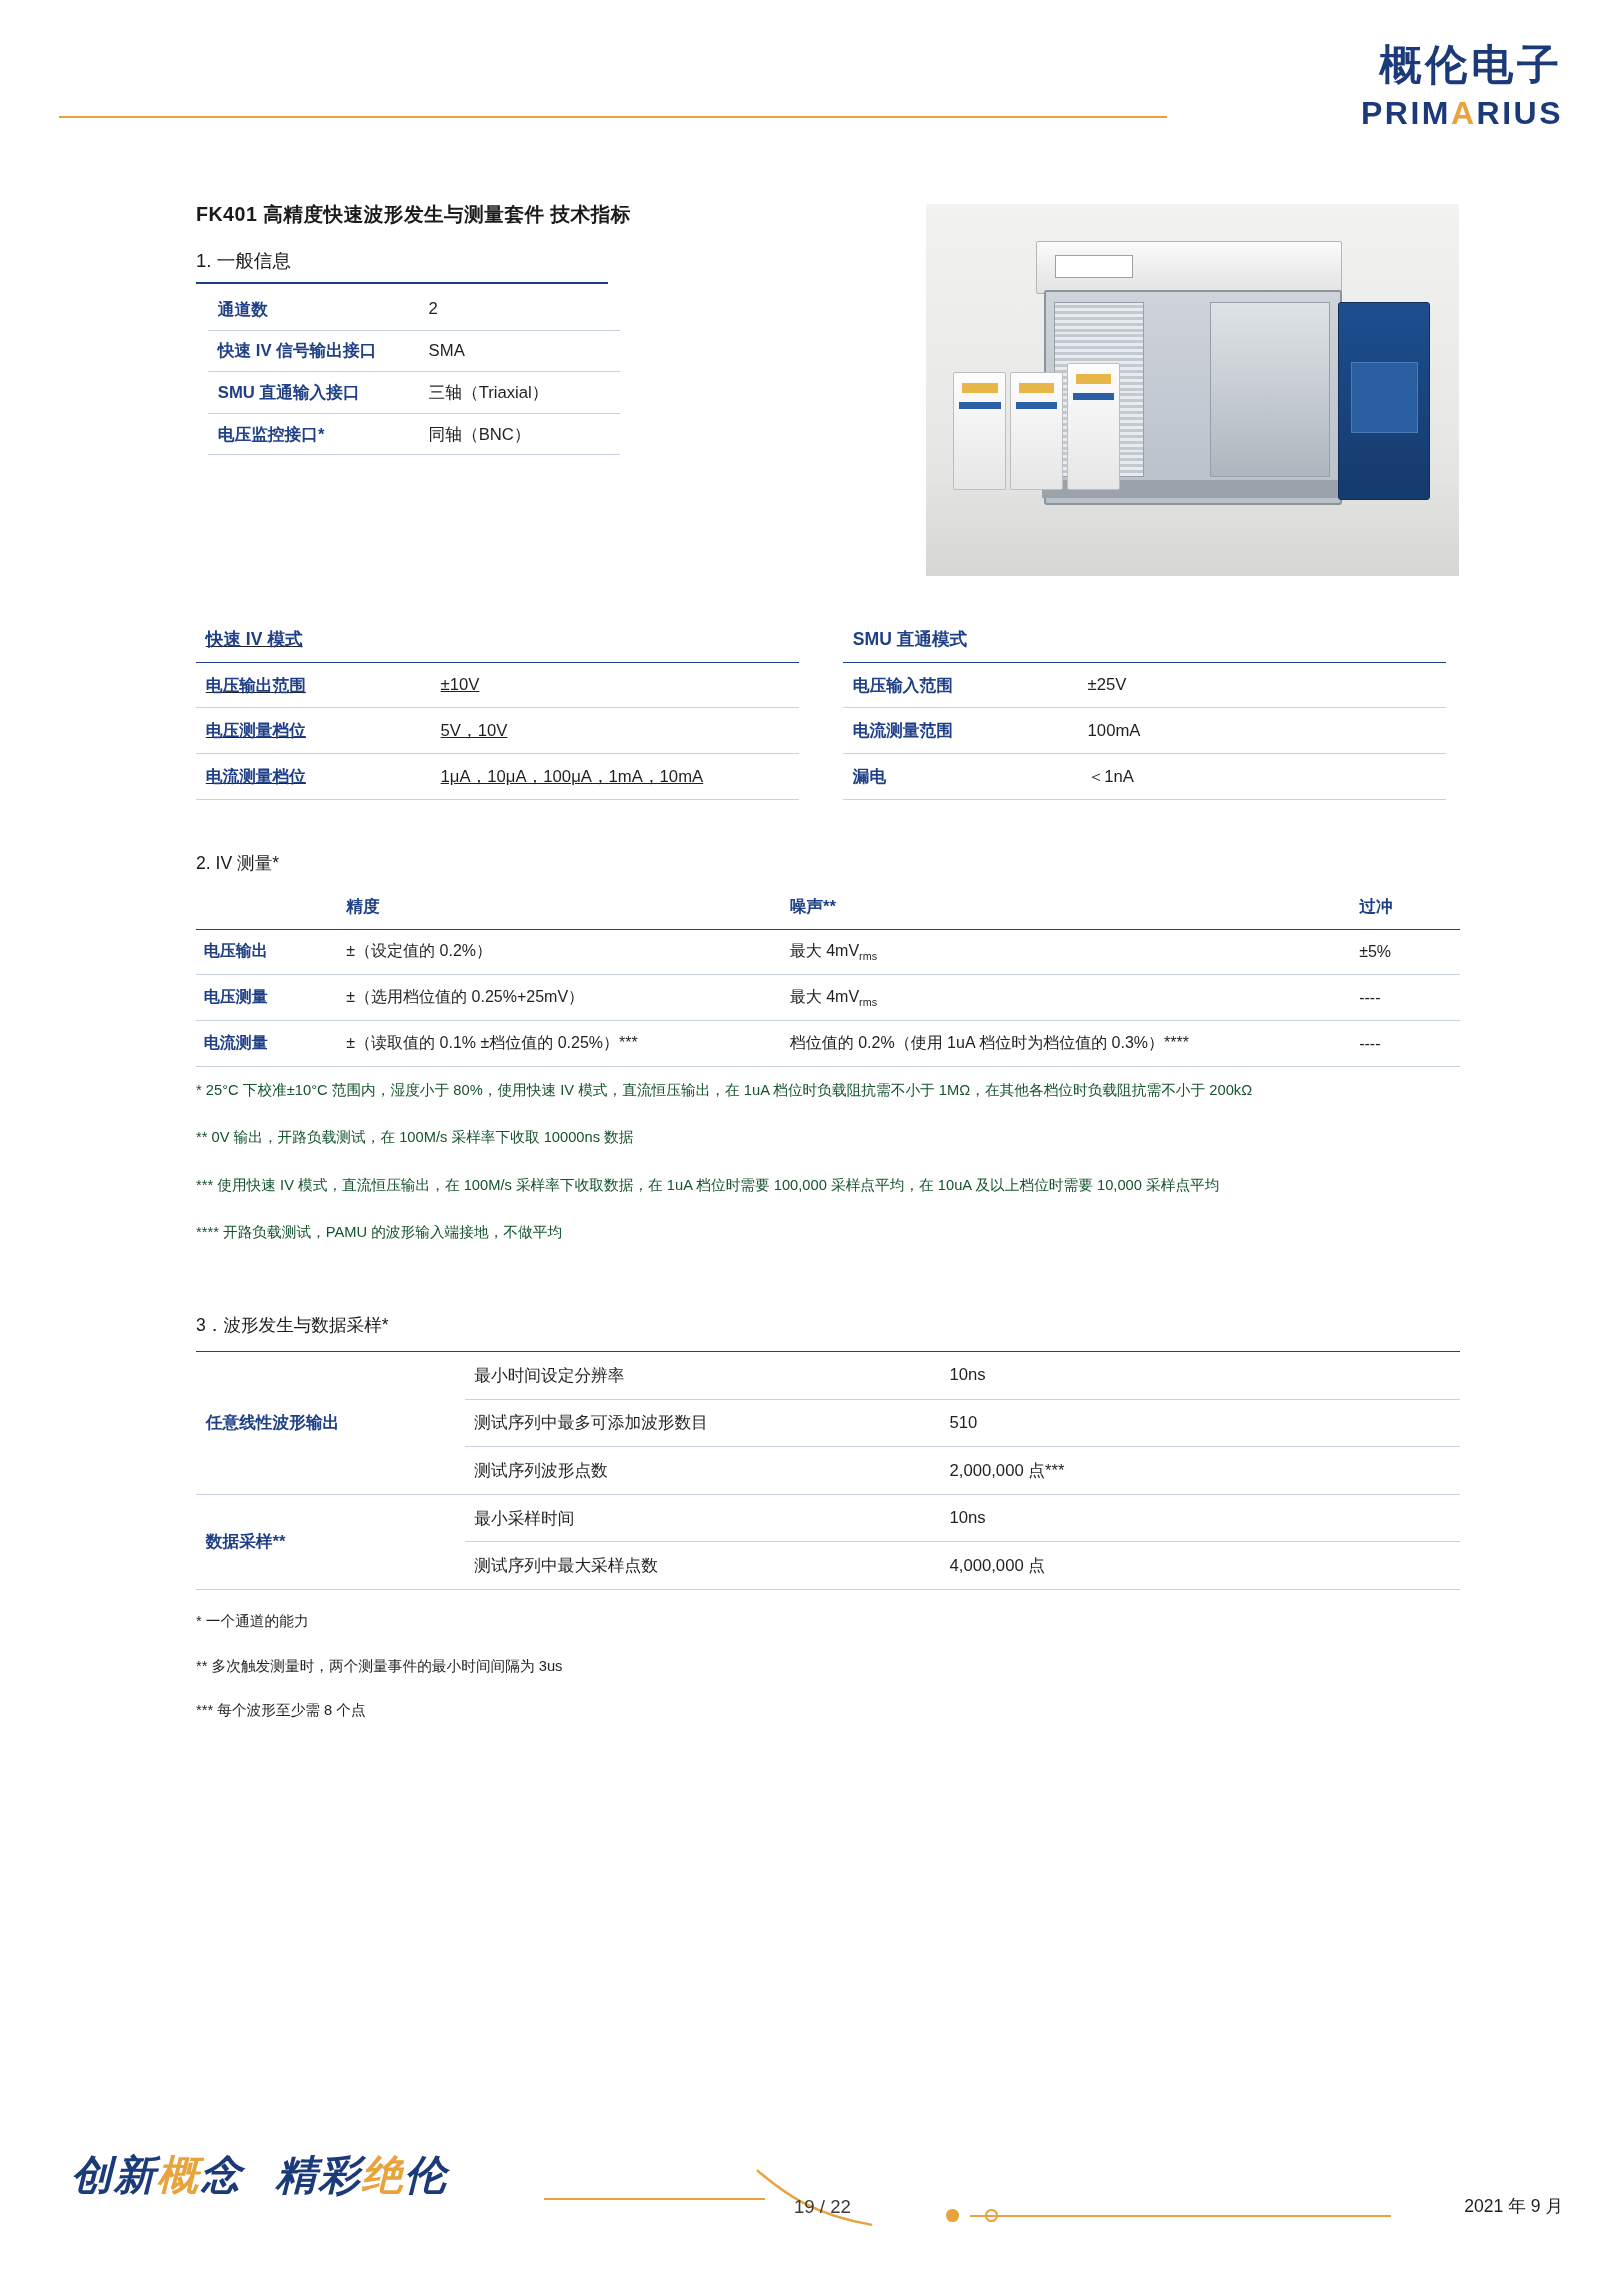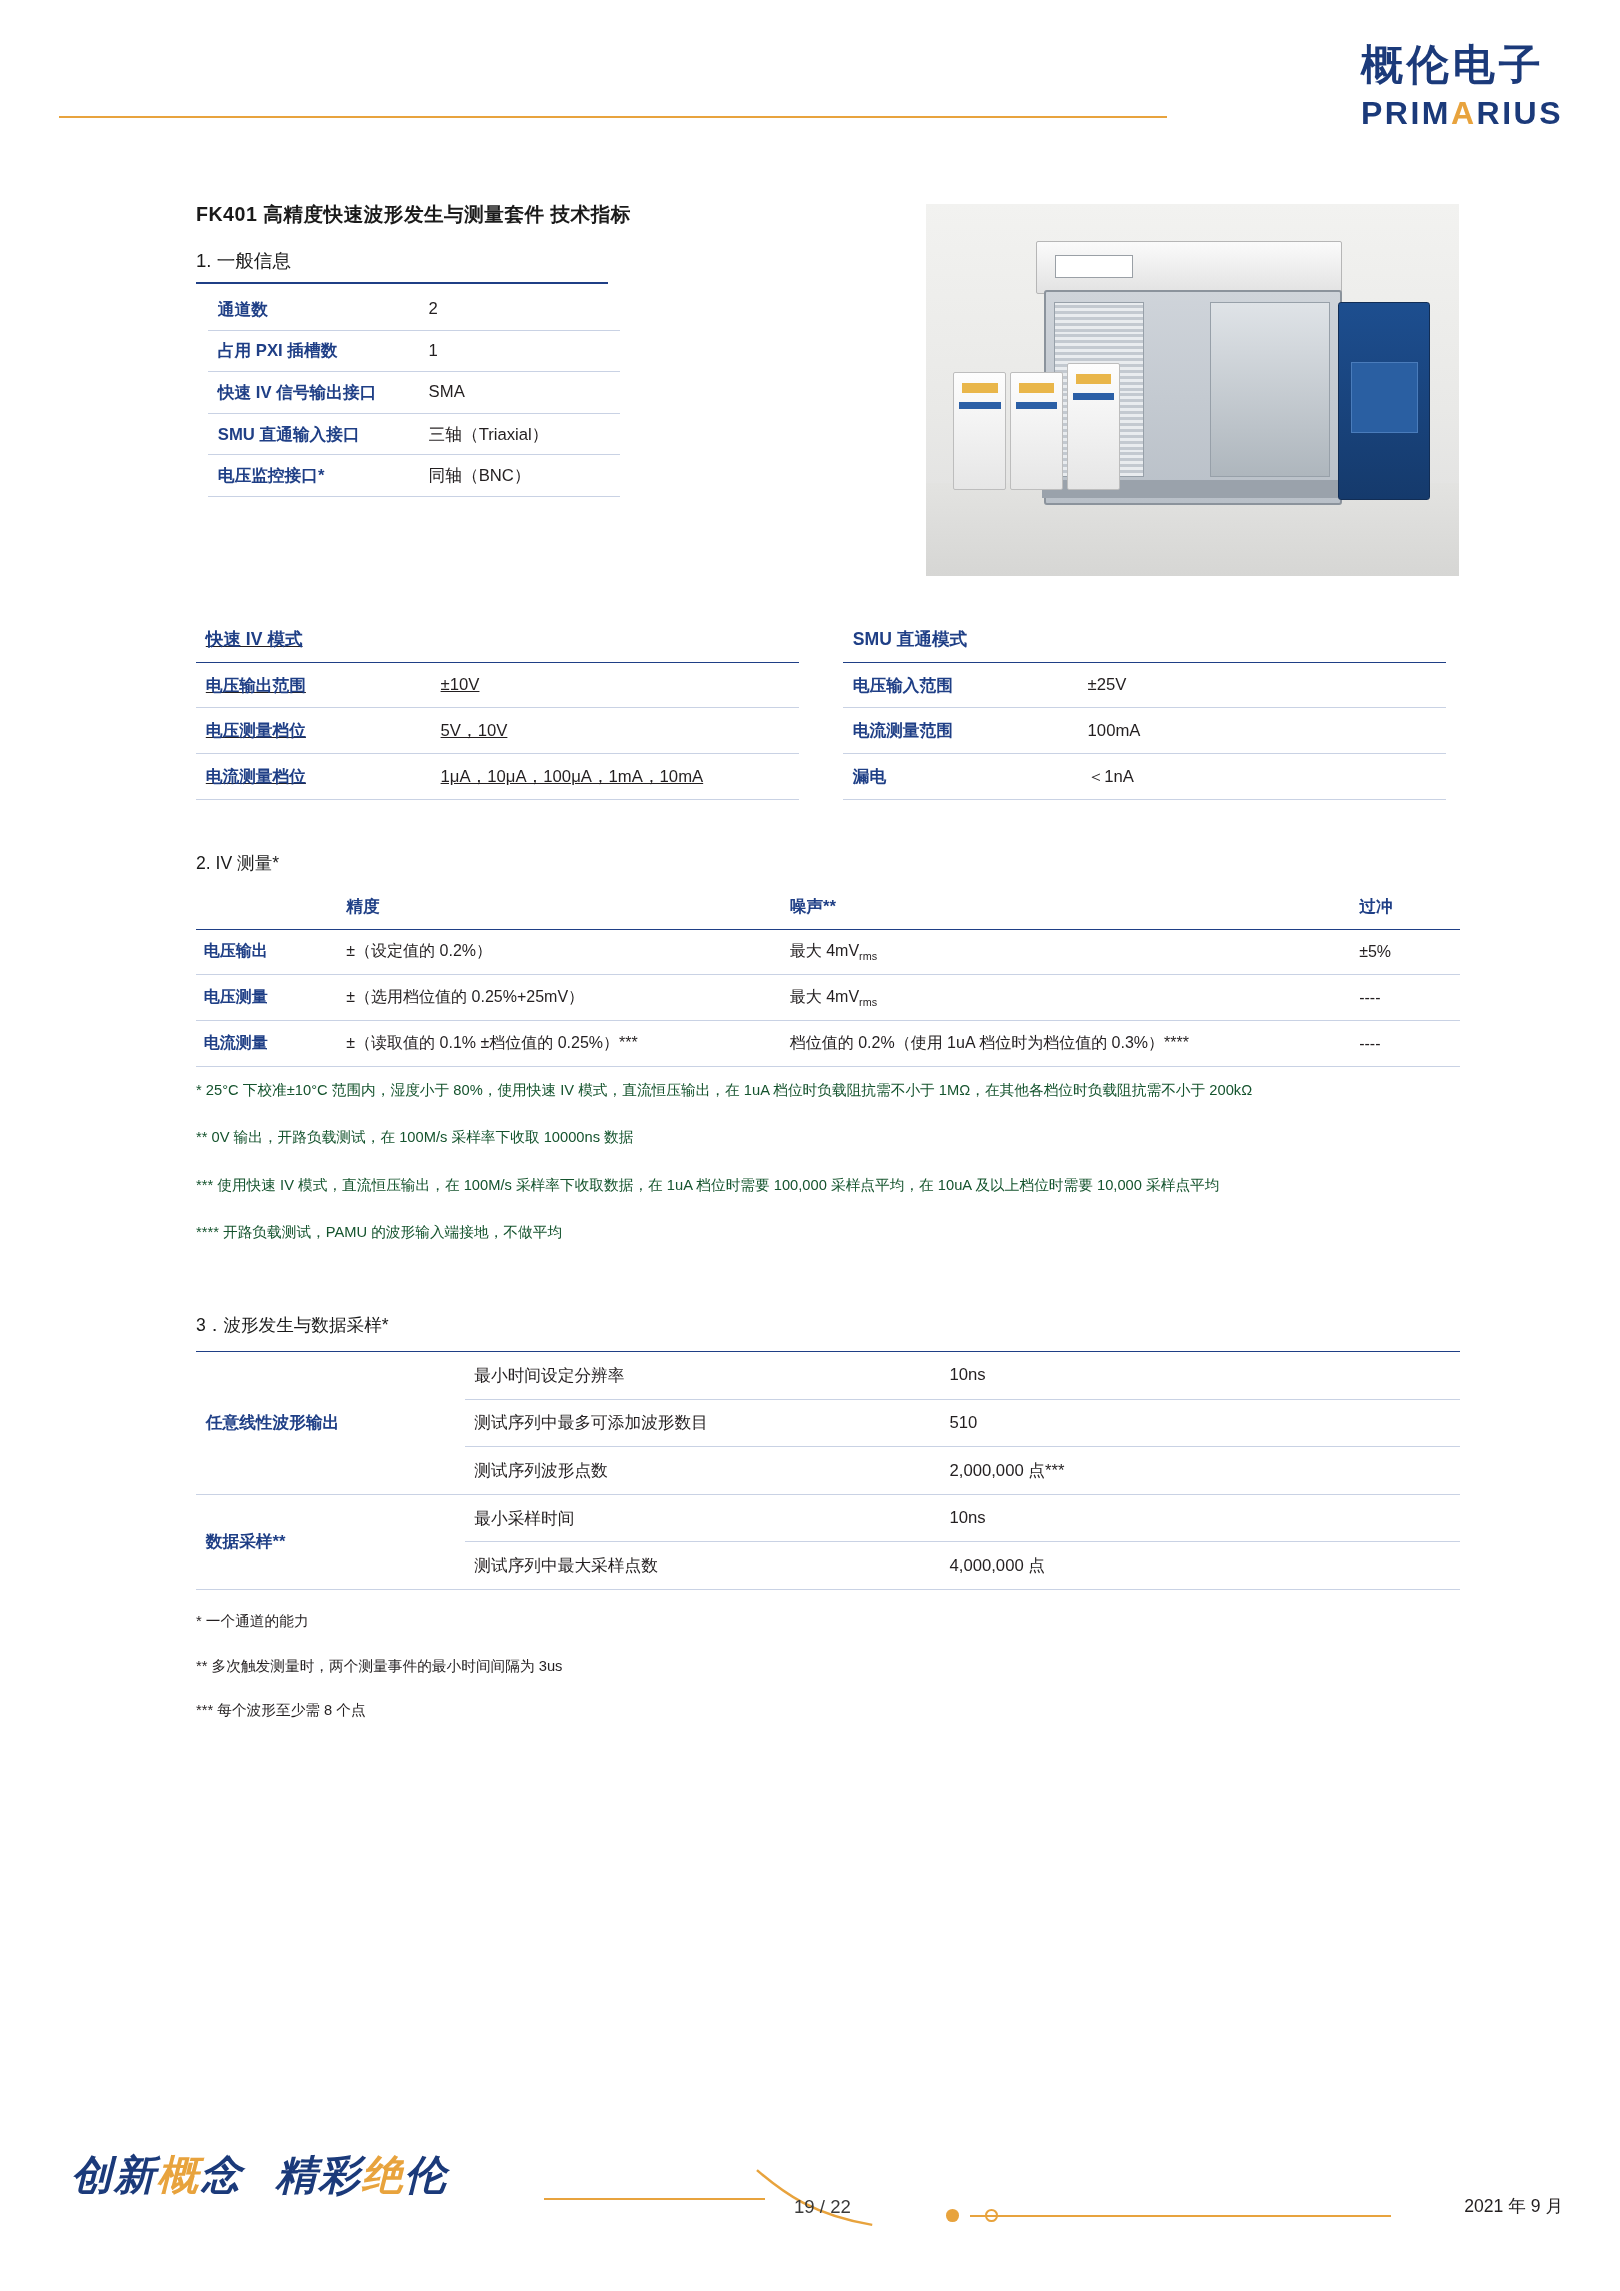--- a/index.html
+++ b/index.html
@@ -26,21 +26,21 @@
     left: 59px;
     top: 116px;
     width: 1108px;
     height: 2px;
     background: #e8a33d;
   }
   .logo {
     position: absolute;
     right: 57px;
     top: 44px;
-    text-align: left;
+    text-align: right;
     line-height: 1;
   }
   .logo-cn {
     font-family: "DejaVu Sans", sans-serif;
     font-size: 42px;
     font-weight: bold;
     color: #1b3a7a;
     letter-spacing: 3.9px;
   }
   .logo-en {
@@ -289,24 +289,20 @@
 
   <div class="title">FK401  高精度快速波形发生与测量套件  技术指标</div>
 
   <div class="sec-h sec1-h">1. 一般信息</div>
   <div class="sec1-rule"></div>
   <table class="deflist">
     <tbody>
       <tr>
         <td class="k">通道数</td>
         <td class="v">2</td>
-      </tr>
-      <tr>
-        <td class="k">占用 PXI 插槽数</td>
-        <td class="v">1</td>
       </tr>
       <tr>
         <td class="k">快速 IV 信号输出接口</td>
         <td class="v">SMA</td>
       </tr>
       <tr>
         <td class="k">SMU 直通输入接口</td>
         <td class="v">三轴（Triaxial）</td>
       </tr>
       <tr>

